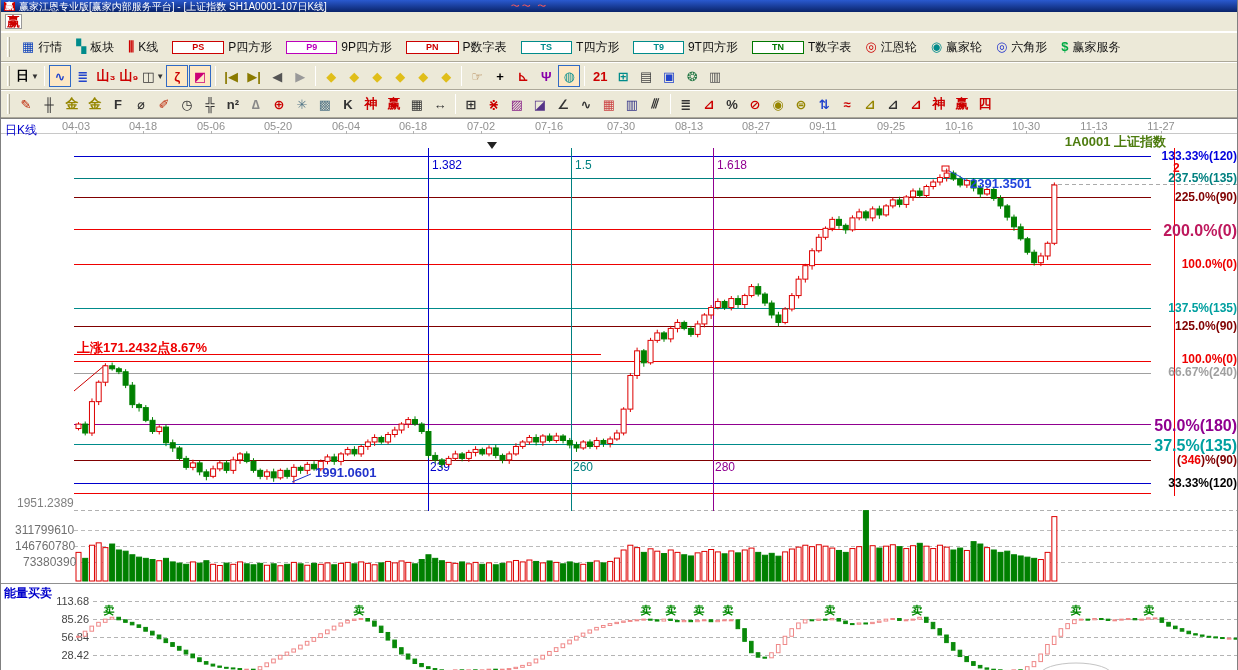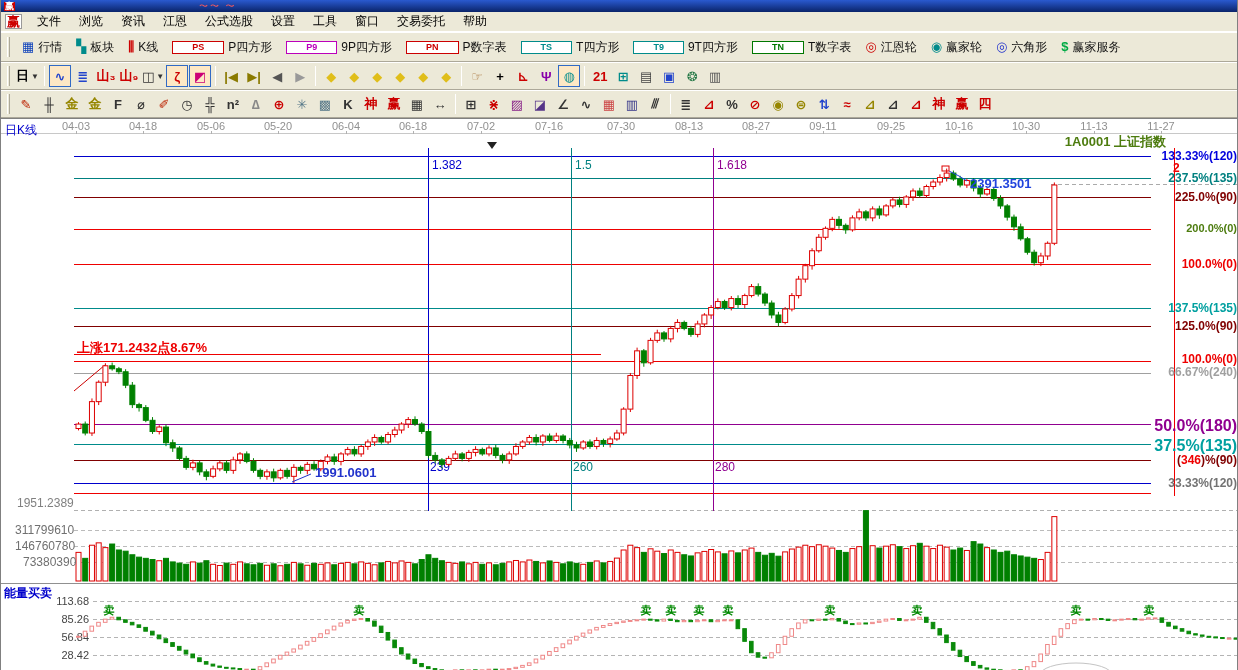--- a/index.html
+++ b/index.html
@@ -28,36 +28,25 @@
   .ov{position:absolute;font-size:11px;white-space:nowrap;pointer-events:none;}
   .ov.b{font-weight:bold;}
   svg text{font-family:"Liberation Sans","DejaVu Sans",sans-serif;}
 </style>
 </head>
 <body>
 
 <div class="win">
   <div class="titlebar">
     <span class="t-icon">赢</span>
+    <span>赢家江恩专业版[赢家内部服务平台] - [上证指数 SH1A0001-107日K线]</span>
     <span class="t-marks">〜〜 〜</span>
   </div>
   <div class="menubar">
     <span class="m-icon">赢</span>
-    <div id="menu" style="display:flex">
-        <div class="menu-item">文件</div>
-        <div class="menu-item">浏览</div>
-        <div class="menu-item">资讯</div>
-        <div class="menu-item">江恩</div>
-        <div class="menu-item">公式选股</div>
-        <div class="menu-item">设置</div>
-        <div class="menu-item">工具</div>
-        <div class="menu-item">窗口</div>
-        <div class="menu-item">交易委托</div>
-        <div class="menu-item">帮助</div>
-      </div>
   </div>
   <div class="tb tb1" id="tb1">
       <div class="grip"></div>
       <div class="tbtn">
         <span class="g" style="color: rgb(17, 68, 187);">▦</span>
         <span>行情</span>
       </div>
       <div class="tbtn">
         <span class="g" style="color: rgb(0, 139, 139);">▚</span>
         <span>板块</span>
@@ -1060,25 +1049,25 @@
     <div class="ov b" style="left:3px;top:466px;color:#0000cc;font-size:12px;">能量买卖</div>
     <div id="volaxis">
         <div class="ov" style="left: 14px; top: 404px; color: rgb(112, 112, 112); font-size: 12px;">311799610</div>
         <div class="ov" style="left: 14px; top: 420px; color: rgb(112, 112, 112); font-size: 12px;">146760780</div>
         <div class="ov" style="left: 22px; top: 436px; color: rgb(112, 112, 112); font-size: 12px;">73380390</div>
       </div>
     <div id="rlabels">
         <div class="ov b" style="right: 2px; top: 30px; color: rgb(0, 0, 221); font-size: 12px;">133.33%(120)</div>
         <div class="ov b" style="right: 2px; top: 52px; color: rgb(0, 128, 128); font-size: 12px;">237.5%(135)</div>
         <div class="ov b" style="right: 2px; top: 71px; color: rgb(128, 0, 0); font-size: 12px;">225.0%(90)</div>
-        <div class="ov b" style="right: 2px; top: 103px; color: #4d7c0f; font-size: 11px;">200.0%(0)</div>
+        <div class="ov b" style="right: 2px; top: 103px; color: #be185d; font-size: 16px;">200.0%(0)</div>
         <div class="ov b" style="right: 2px; top: 138px; color: rgb(238, 0, 0); font-size: 12px;">100.0%(0)</div>
         <div class="ov b" style="right: 2px; top: 182px; color: rgb(0, 160, 160); font-size: 12px;">137.5%(135)</div>
         <div class="ov b" style="right: 2px; top: 200px; color: rgb(128, 0, 0); font-size: 12px;">125.0%(90)</div>
         <div class="ov b" style="right: 2px; top: 233px; color: rgb(238, 0, 0); font-size: 12px;">100.0%(0)</div>
         <div class="ov b" style="right: 2px; top: 246px; color: rgb(160, 160, 160); font-size: 12px;">66.67%(240)</div>
         <div class="ov b" style="right: 2px; top: 298px; color: rgb(144, 0, 144); font-size: 16px;">50.0%(180)</div>
         <div class="ov b" style="right: 2px; top: 318px; color: rgb(0, 160, 160); font-size: 16px;">37.5%(135)</div>
         <div class="ov b" style="right: 2px; top: 334px; color: rgb(128, 0, 0); font-size: 12px;"><span>(</span><span style="color: rgb(238, 0, 0);">346</span><span>)%(90)</span></div>
-        <div class="ov b" style="right: 2px; top: 357px; color: #737373; font-size: 12px;">33.33%(120)</div>
+        <div class="ov b" style="right: 2px; top: 357px; color: #000000; font-size: 12px;">33.33%(120)</div>
       </div>
   </div>
 </div>
 
 </body></html>

